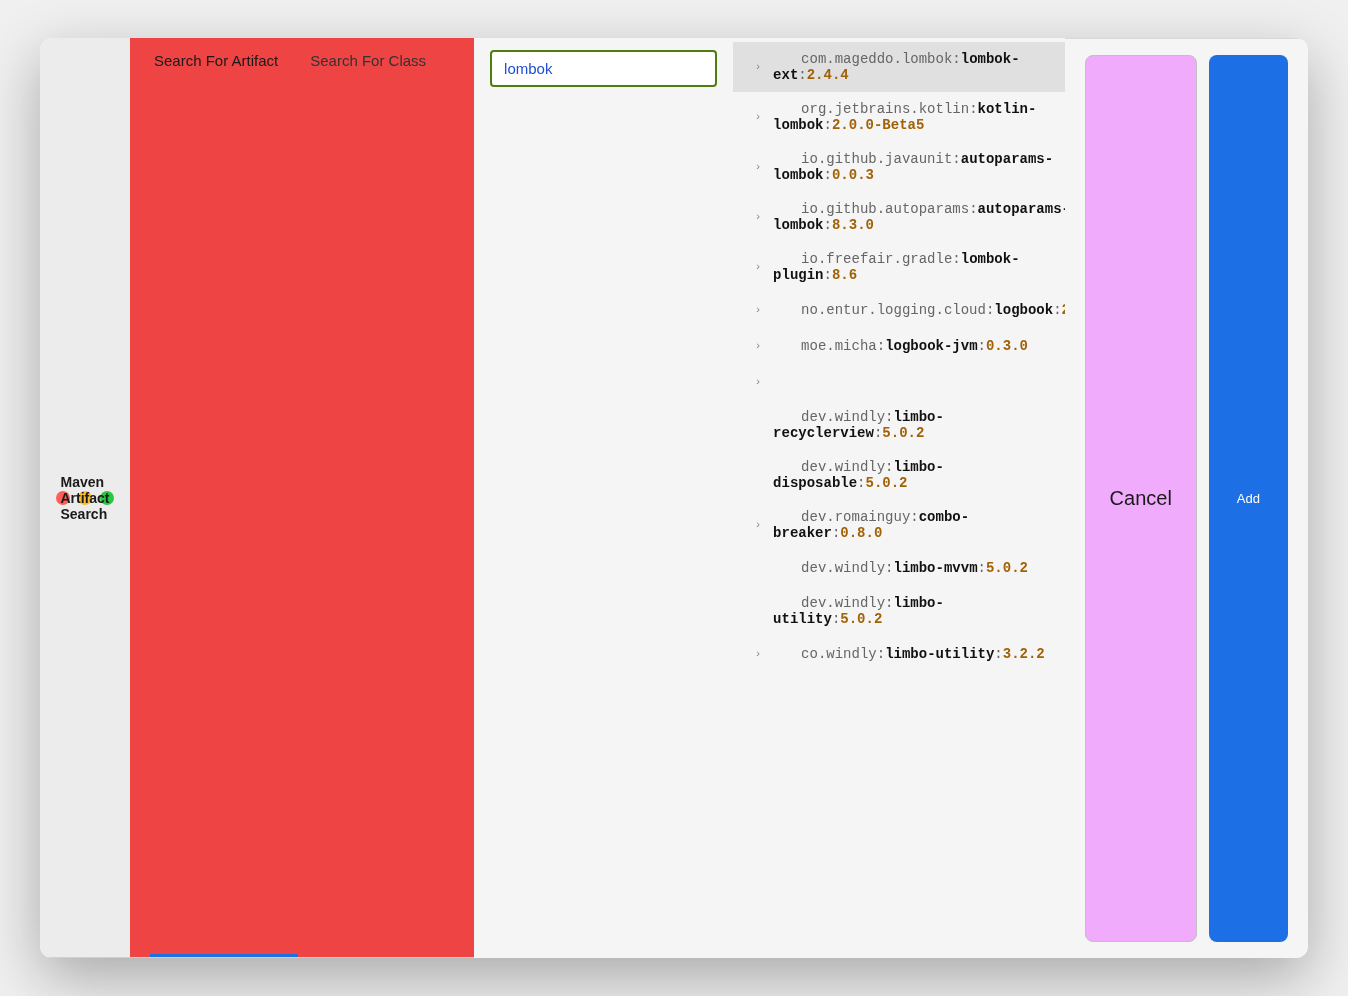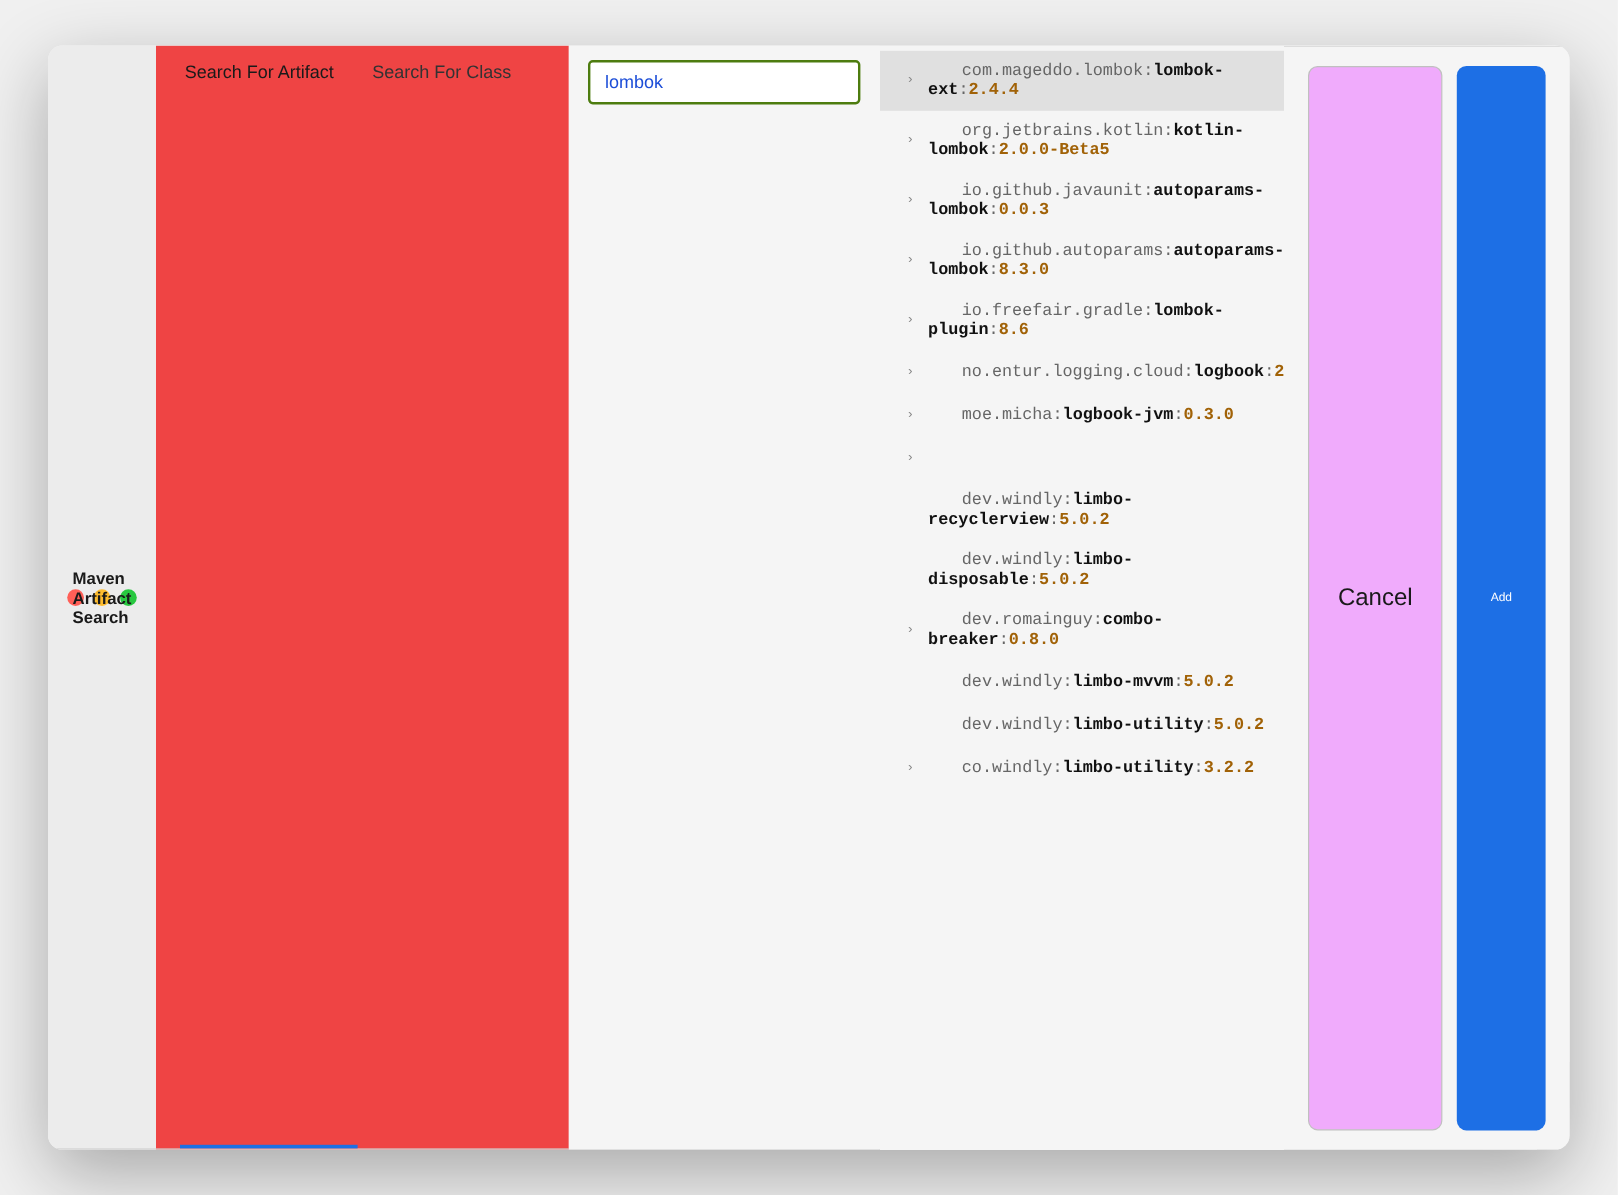--- a/index.html
+++ b/index.html
@@ -178,21 +178,21 @@
       font-size: 20px;
       background: #f0abfc;
       border: 1px solid #c0c0c0;
       border-radius: 8px;
       cursor: pointer;
       color: #1a1a1a;
     }
 
     .btn-add {
       padding: 8px 28px;
-      font-size: 10px;
+      font-size: 13px;
       background: #1d6fe5;
       border: none;
       border-radius: 8px;
       cursor: pointer;
       color: white;
       font-weight: 500;
     }
 
     
     .results-list::-webkit-scrollbar {

